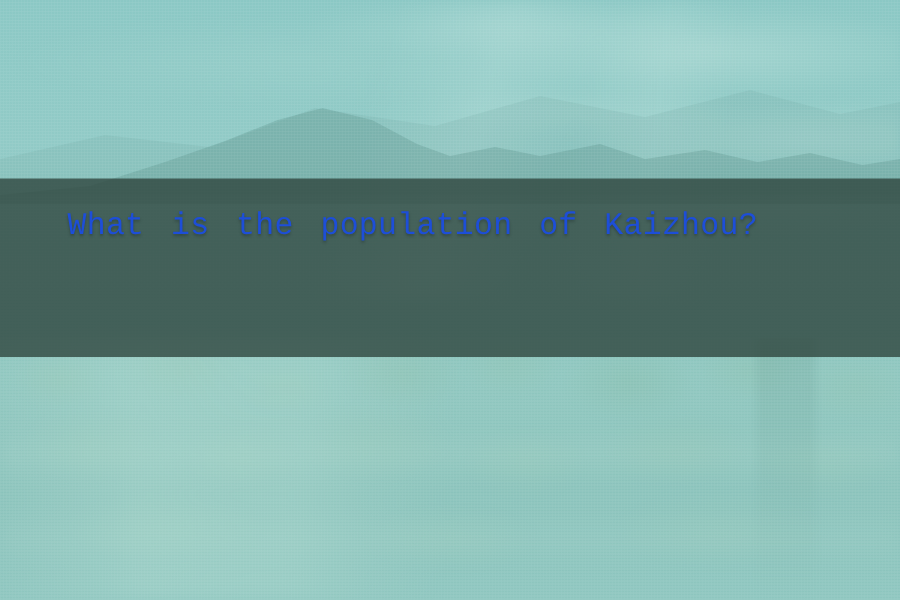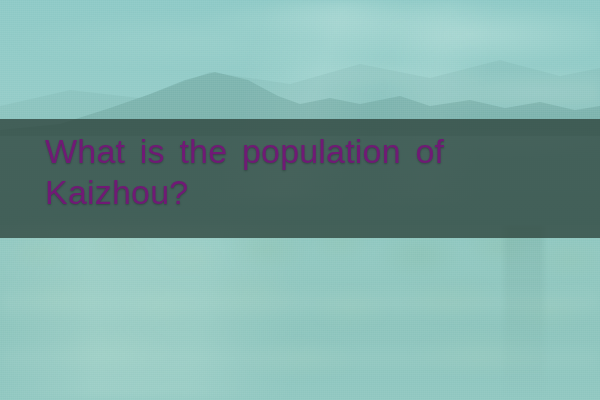--- a/index.html
+++ b/index.html
@@ -182,23 +182,23 @@
     width: 600px;
     height: 119px;
     background: rgba(47,70,62,0.80);
   }
 
   .caption-text {
     position: absolute;
     left: 45px;
     top: 131px;
     width: 520px;
-    color: #701a75;
-    font-family: Liberation Sans, sans-serif;
-    font-size: 34px;
+    color: #1d4ed8;
+    font-family: Liberation Mono, monospace;
+    font-size: 21px;
     line-height: 41px;
     font-weight: 400;
     letter-spacing: 0.2px;
     word-spacing: 5px;
     white-space: pre-wrap;
     overflow-wrap: anywhere;
     text-shadow: 0 1px 2px rgba(0,0,0,0.25);
   }
 </style>
 </head>

